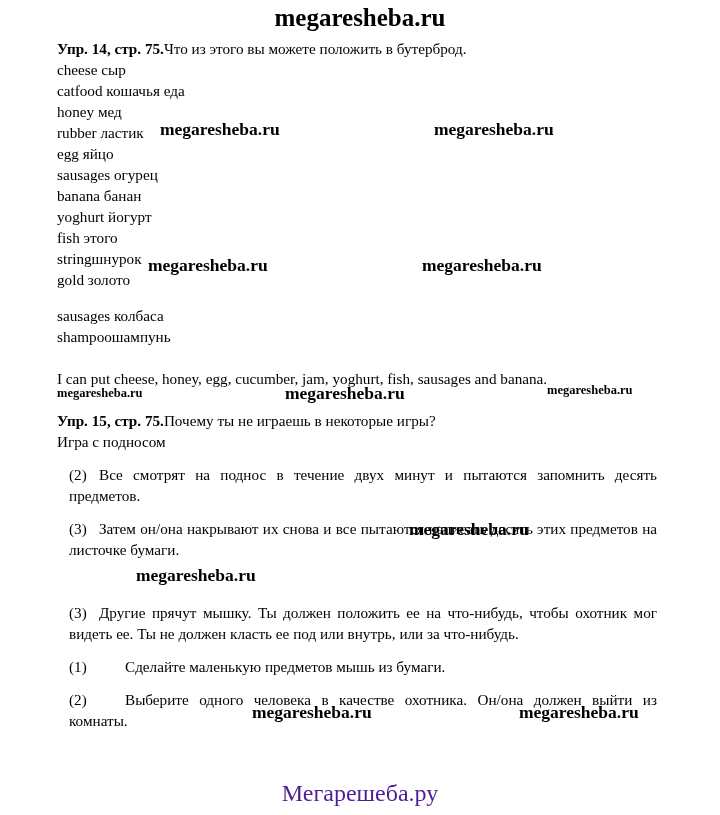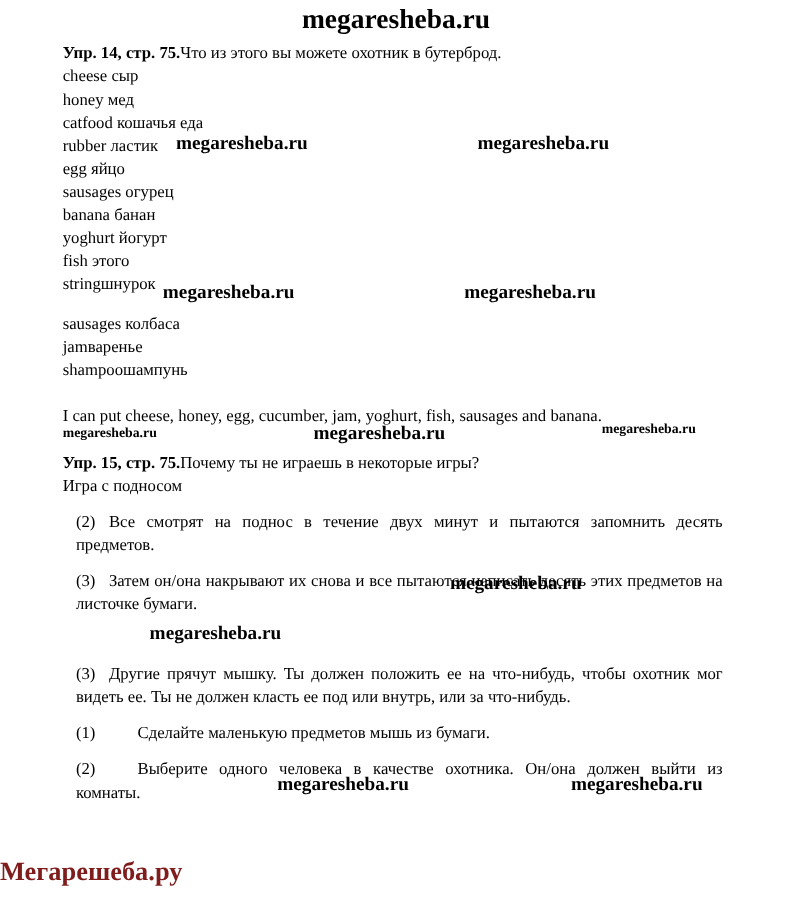--- a/index.html
+++ b/index.html
@@ -30,24 +30,25 @@
     font-weight: bold;
     font-size: 25px;
     letter-spacing: 0px;
     color: #000000;
   }
   .site-footer {
     position: absolute;
     bottom: 8px;
     left: 0;
     width: 720px;
+    text-align: center;
     font-family: "Liberation Serif", serif;
-    font-weight: bold;
+    font-weight: normal;
     font-size: 24px;
-    color: #7f1d1d;
+    color: #4c1d95;
   }
   .content {
     position: absolute;
     left: 57px;
     top: 38px;
     width: 612px;
     font-size: 15.2px;
     line-height: 21px;
   }
   .bold {
@@ -87,40 +88,40 @@
 </style>
 </head>
 <body>
 
 <div class="page">
 
   <div class="site-title">megaresheba.ru</div>
 
   <div class="content">
 
-    <p class="para"><span class="bold">Упр. 14, стр. 75.</span><span>Что из этого вы можете охотник в бутерброд.</span></p>
+    <p class="para"><span class="bold">Упр. 14, стр. 75.</span><span>Что из этого вы можете положить в бутерброд.</span></p>
 
     <div>
       <p class="para">cheese сыр</p>
+      <p class="para">catfood кошачья еда</p>
       <p class="para">honey мед</p>
-      <p class="para">catfood кошачья еда</p>
       <p class="para">rubber ластик</p>
       <p class="para">egg яйцо</p>
       <p class="para">sausages огурец</p>
       <p class="para">banana банан</p>
       <p class="para">yoghurt йогурт</p>
       <p class="para">fish этого</p>
       <p class="para">stringшнурок</p>
+      <p class="para">gold золото</p>
     </div>
 
     <div class="gap-md"></div>
 
     <div>
       <p class="para">sausages колбаса</p>
-      <p class="para">jamваренье</p>
       <p class="para">shampooшампунь</p>
     </div>
 
     <div class="gap-lg"></div>
 
     <p class="para">I can put cheese, honey, egg, cucumber, jam, yoghurt, fish, sausages and banana.</p>
 
     <div class="gap-lg"></div>
 
     <p class="para"><span class="bold">Упр. 15, стр. 75.</span><span>Почему ты не играешь в некоторые игры?</span></p>

